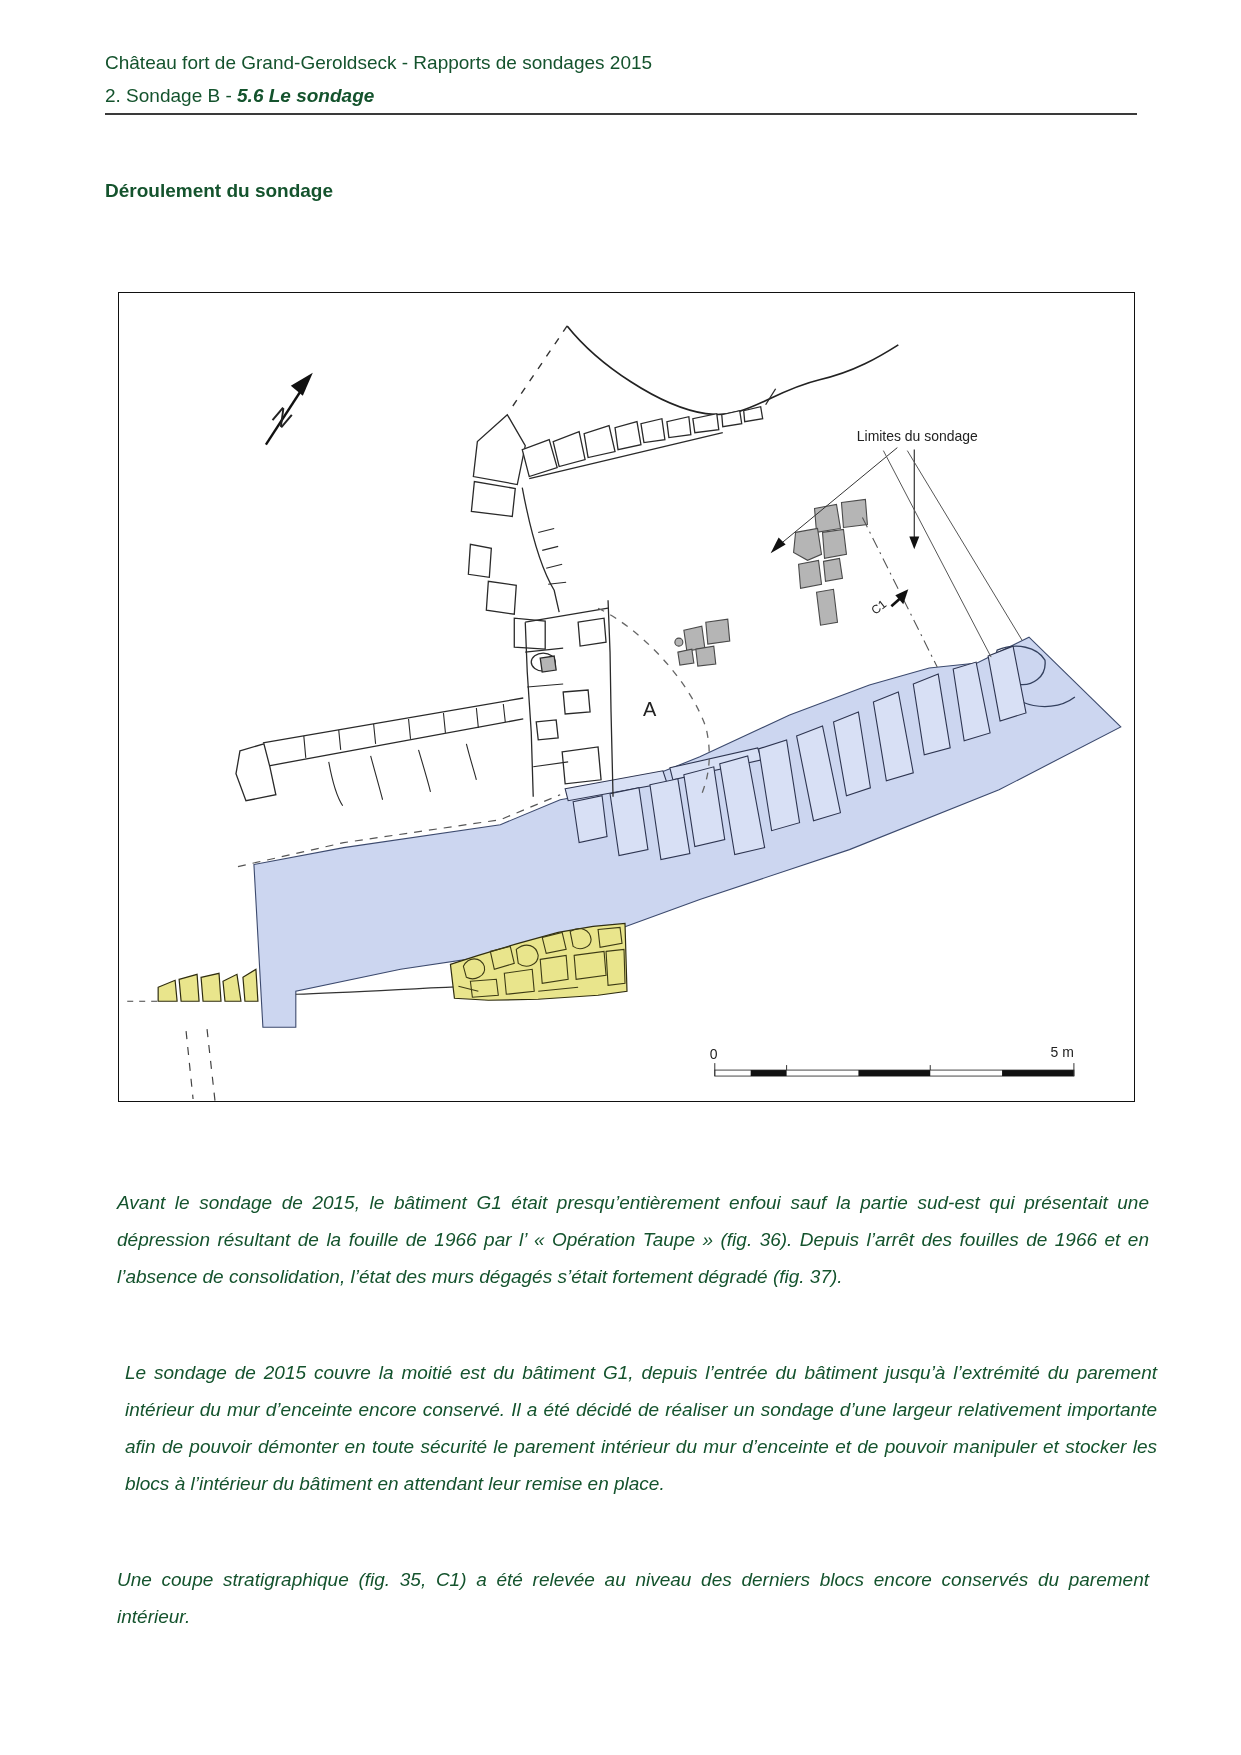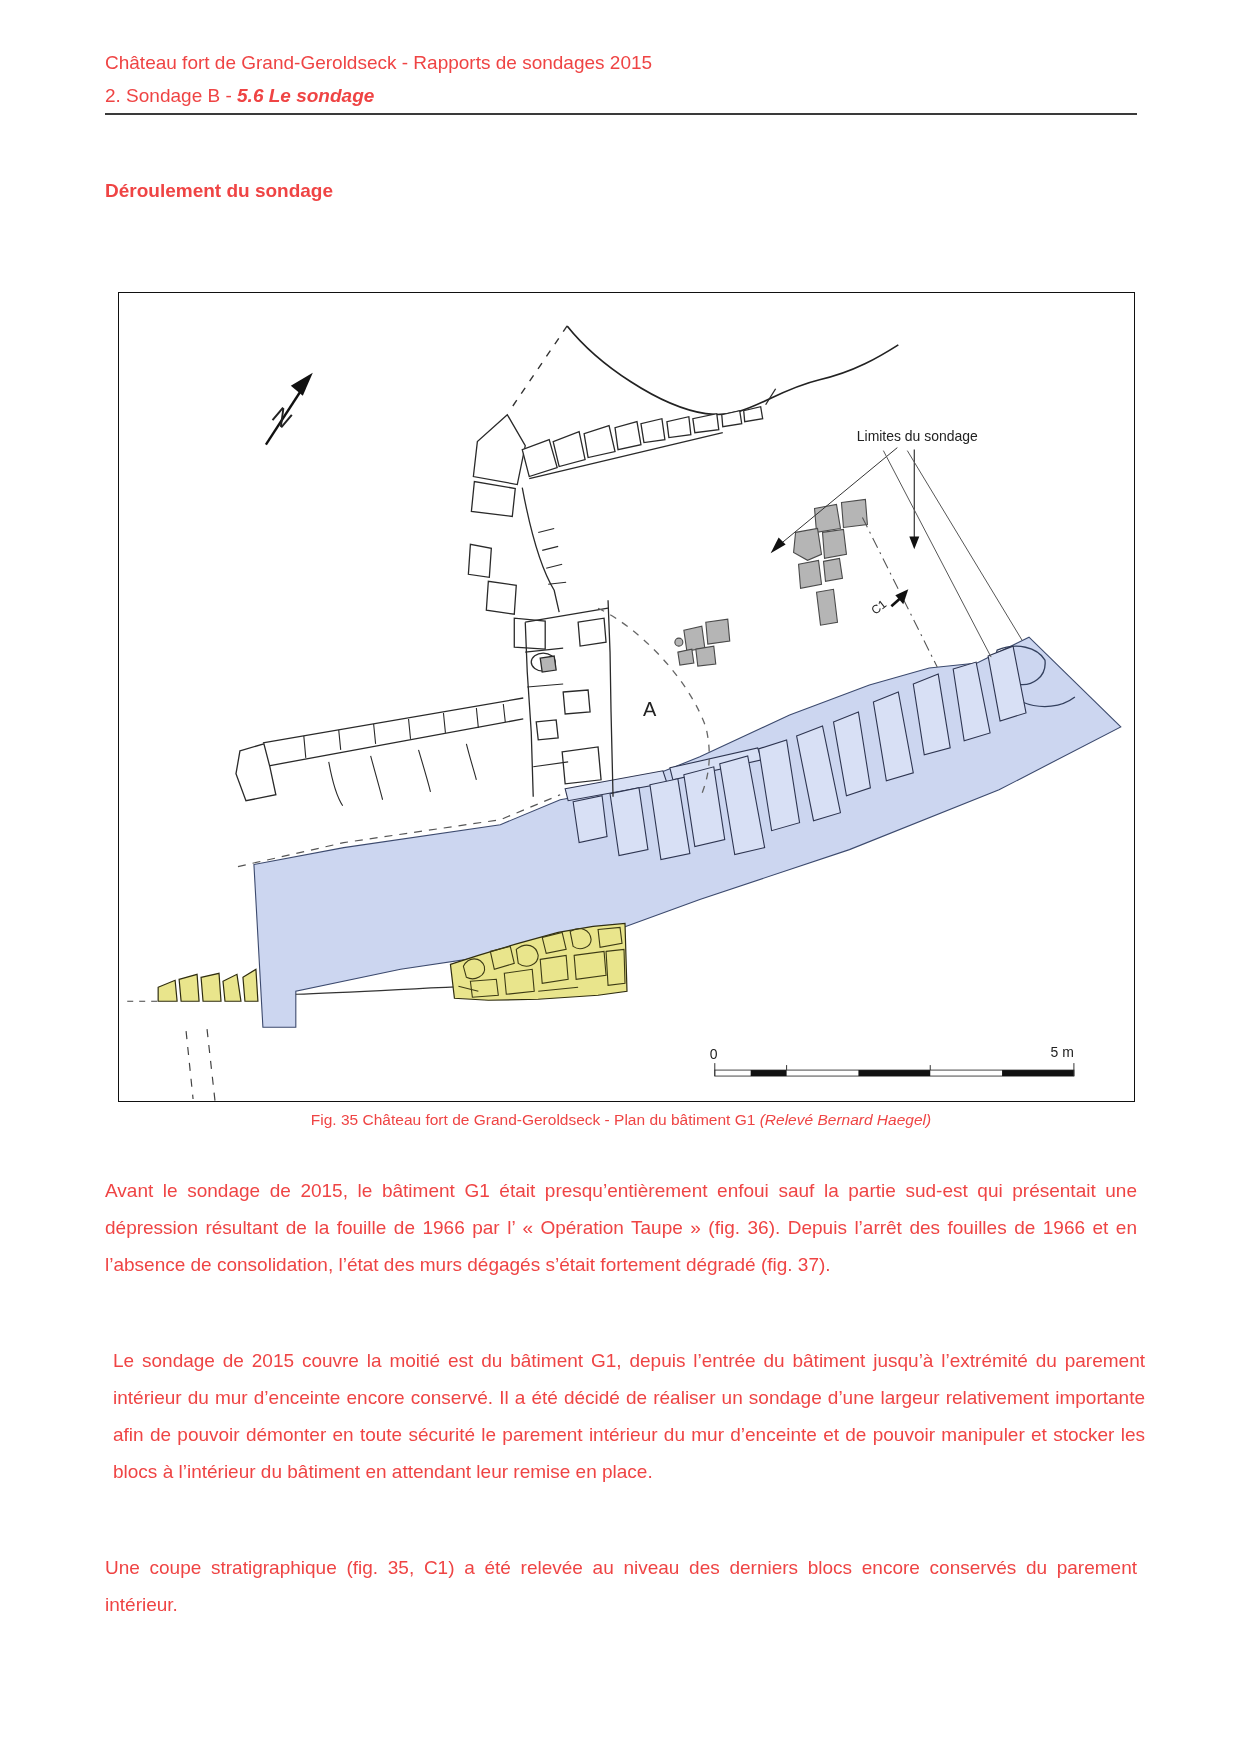--- a/index.html
+++ b/index.html
@@ -1,28 +1,28 @@
 <!DOCTYPE html>
 <html><head>
 <meta charset="utf-8">
 <style>
   html,body{margin:0;padding:0;background:#ffffff;}
   .page{
     position:relative;width:1241px;height:1755px;background:#ffffff;
-    font-family:"Liberation Sans", sans-serif;color:#ef4444;overflow:hidden;
+    font-family:"Liberation Sans", sans-serif;color:#14532d;overflow:hidden;
   }
   .header{position:absolute;left:105px;top:46px;width:1032px;font-size:19px;line-height:33px;}
   .header .emph{font-weight:bold;font-style:italic;}
   .header-rule{position:absolute;left:105px;top:113px;width:1032px;border-top:2px solid #3a3a3a;height:0;}
   .section-heading{position:absolute;left:105px;top:180px;font-size:19px;font-weight:bold;}
   .figure-box{position:absolute;left:118px;top:292px;width:1017px;height:810px;border:1.6px solid #111;background:#fff;box-sizing:border-box;}
   .figure-box svg{display:block;width:100%;height:100%;}
   .caption{position:absolute;left:105px;top:1111px;width:1032px;text-align:center;font-size:15.5px;}
   .caption .src{font-style:italic;}
-  .bodytext p{margin:0;font-size:19px;line-height:37px;text-align:justify;}
+  .bodytext p{margin:12px;font-size:19px;line-height:37px;text-align:justify;font-style:italic;}
   .p1{position:absolute;left:105px;top:1172px;width:1032px;}
   .p2{position:absolute;left:113px;top:1342px;width:1032px;}
   .p3{position:absolute;left:105px;top:1549px;width:1032px;}
   svg text{font-family:"Liberation Sans", sans-serif;fill:#222;}
 </style>
 </head>
 <body>
 
 <div class="page">
 
@@ -185,21 +185,20 @@
         <rect x="633" y="779" width="36" height="6" fill="#111"></rect>
         <rect x="741" y="779" width="72" height="6" fill="#111"></rect>
         <rect x="885" y="779" width="72" height="6" fill="#111"></rect>
         <path d="M597,772 L597,785 M669,774 L669,779 M813,774 L813,779 M957,772 L957,785" stroke="#333" stroke-width="1" fill="none"></path>
         <text x="592" y="768" font-size="14">0</text>
         <text x="957" y="766" font-size="14" text-anchor="end">5 m</text>
       </g>
     </svg>
   </div>
 
-  <div class="caption"><span>Fig. 35 Château fort de Grand-Geroldseck - Plan du bâtiment G1 </span><span class="src">(Relevé Bernard Haegel)</span></div>
 
   <div class="bodytext">
     <p class="p1">Avant le sondage de 2015, le bâtiment G1 était presqu’entièrement enfoui sauf la partie sud-est qui présentait une dépression résultant de la fouille de 1966 par l’ « Opération Taupe » (fig. 36). Depuis l’arrêt des fouilles de 1966 et en l’absence de consolidation, l’état des murs dégagés s’était fortement dégradé (fig. 37).</p>
     <p class="p2">Le sondage de 2015 couvre la moitié est du bâtiment G1, depuis l’entrée du bâtiment jusqu’à l’extrémité du parement intérieur du mur d’enceinte encore conservé. Il a été décidé de réaliser un sondage d’une largeur relativement importante afin de pouvoir démonter en toute sécurité le parement intérieur du mur d’enceinte et de pouvoir manipuler et stocker les blocs à l’intérieur du bâtiment en attendant leur remise en place.</p>
     <p class="p3">Une coupe stratigraphique (fig. 35, C1) a été relevée au niveau des derniers blocs encore conservés du parement intérieur.</p>
   </div>
 
 </div>
 
 </body></html>

